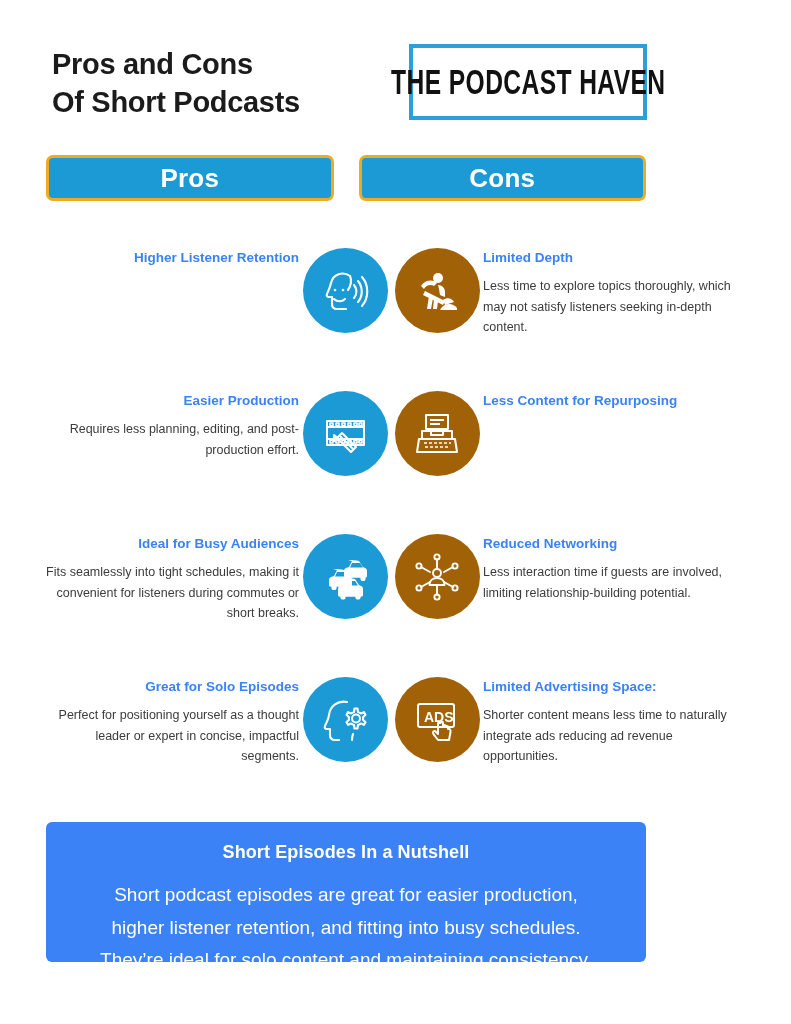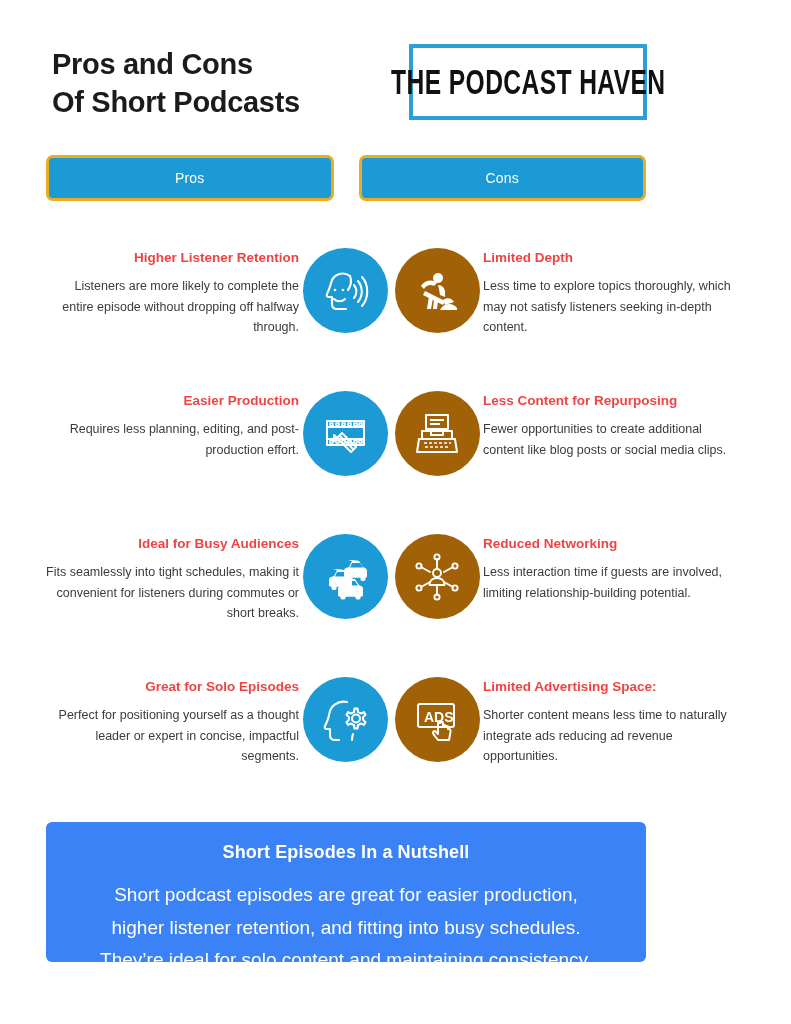--- a/index.html
+++ b/index.html
@@ -82,22 +82,22 @@
     background: #1b9ad6;
     border: 3px solid #edab21;
     border-radius: 7px;
     height: 46px;
     display: flex;
     align-items: center;
     justify-content: center;
   }
   .col-head-label {
     color: #ffffff;
-    font-size: 14px;
-    font-weight: normal;
+    font-size: 26px;
+    font-weight: bold;
     letter-spacing: 0.2px;
   }
 
   
   .rows {
     position: absolute;
     top: 238px;
     left: 46px;
     right: 46px;
   }
@@ -114,21 +114,21 @@
   .cell-cons { width: 345px; justify-content: flex-start; }
   .txt {
     width: 253px;
     padding-top: 12px;
   }
   .txt-pros { text-align: right; }
   .txt-cons { text-align: left; }
   .item-title {
     font-size: 13.5px;
     font-weight: bold;
-    color: #ef4444;
+    color: #3b82f6;
     line-height: 1.25;
     margin-bottom: 9px;
   }
   .item-desc {
     font-size: 12.5px;
     color: #3b3b3b;
     line-height: 1.65;
   }
 
   .icon-wrap {
@@ -199,21 +199,20 @@
       <span class="col-head-label">Cons</span>
     </div>
   </div>
 
   <div class="rows">
 
     <div class="row">
       <div class="cell cell-pros">
         <div class="txt txt-pros">
           <div class="item-title">Higher Listener Retention</div>
-          <div class="item-desc">Listeners are more likely to complete the entire episode without dropping off halfway through.</div>
         </div>
         <div class="icon-wrap">
           <div class="icon-circle icon-blue">
             <svg width="50" height="50" viewBox="0 0 50 50" fill="none" stroke="#ffffff" stroke-width="2.1" stroke-linecap="round" stroke-linejoin="round">
               <path d="M30 10 C23 5, 13 8, 11 17 C10 22, 8 25, 7 28 C6.3 30, 7 31, 9 31 L12 31 L12 38 C12 41, 14 43, 17 43 L26 43"></path>
               <path d="M30 10 C32 14, 31 20, 28 24"></path>
               <circle cx="15" cy="24" r="1.3" fill="#ffffff" stroke="none"></circle>
               <circle cx="23" cy="24" r="1.3" fill="#ffffff" stroke="none"></circle>
               <path d="M14 33 C17 36, 22 36, 25 33"></path>
               <path d="M34 19 C37 23, 37 28, 34 32"></path>
@@ -299,21 +298,20 @@
                 <line x1="19" y1="39" x2="22" y2="39"></line>
                 <line x1="24" y1="39" x2="27" y2="39"></line>
                 <line x1="29" y1="39" x2="32" y2="39"></line>
                 <line x1="34" y1="39" x2="37" y2="39"></line>
               </g>
             </svg>
           </div>
         </div>
         <div class="txt txt-cons">
           <div class="item-title">Less Content for Repurposing</div>
-          <div class="item-desc">Fewer opportunities to create additional content like blog posts or social media clips.</div>
         </div>
       </div>
     </div>
 
     <div class="row">
       <div class="cell cell-pros">
         <div class="txt txt-pros">
           <div class="item-title">Ideal for Busy Audiences</div>
           <div class="item-desc">Fits seamlessly into tight schedules, making it convenient for listeners during commutes or short breaks.</div>
         </div>

